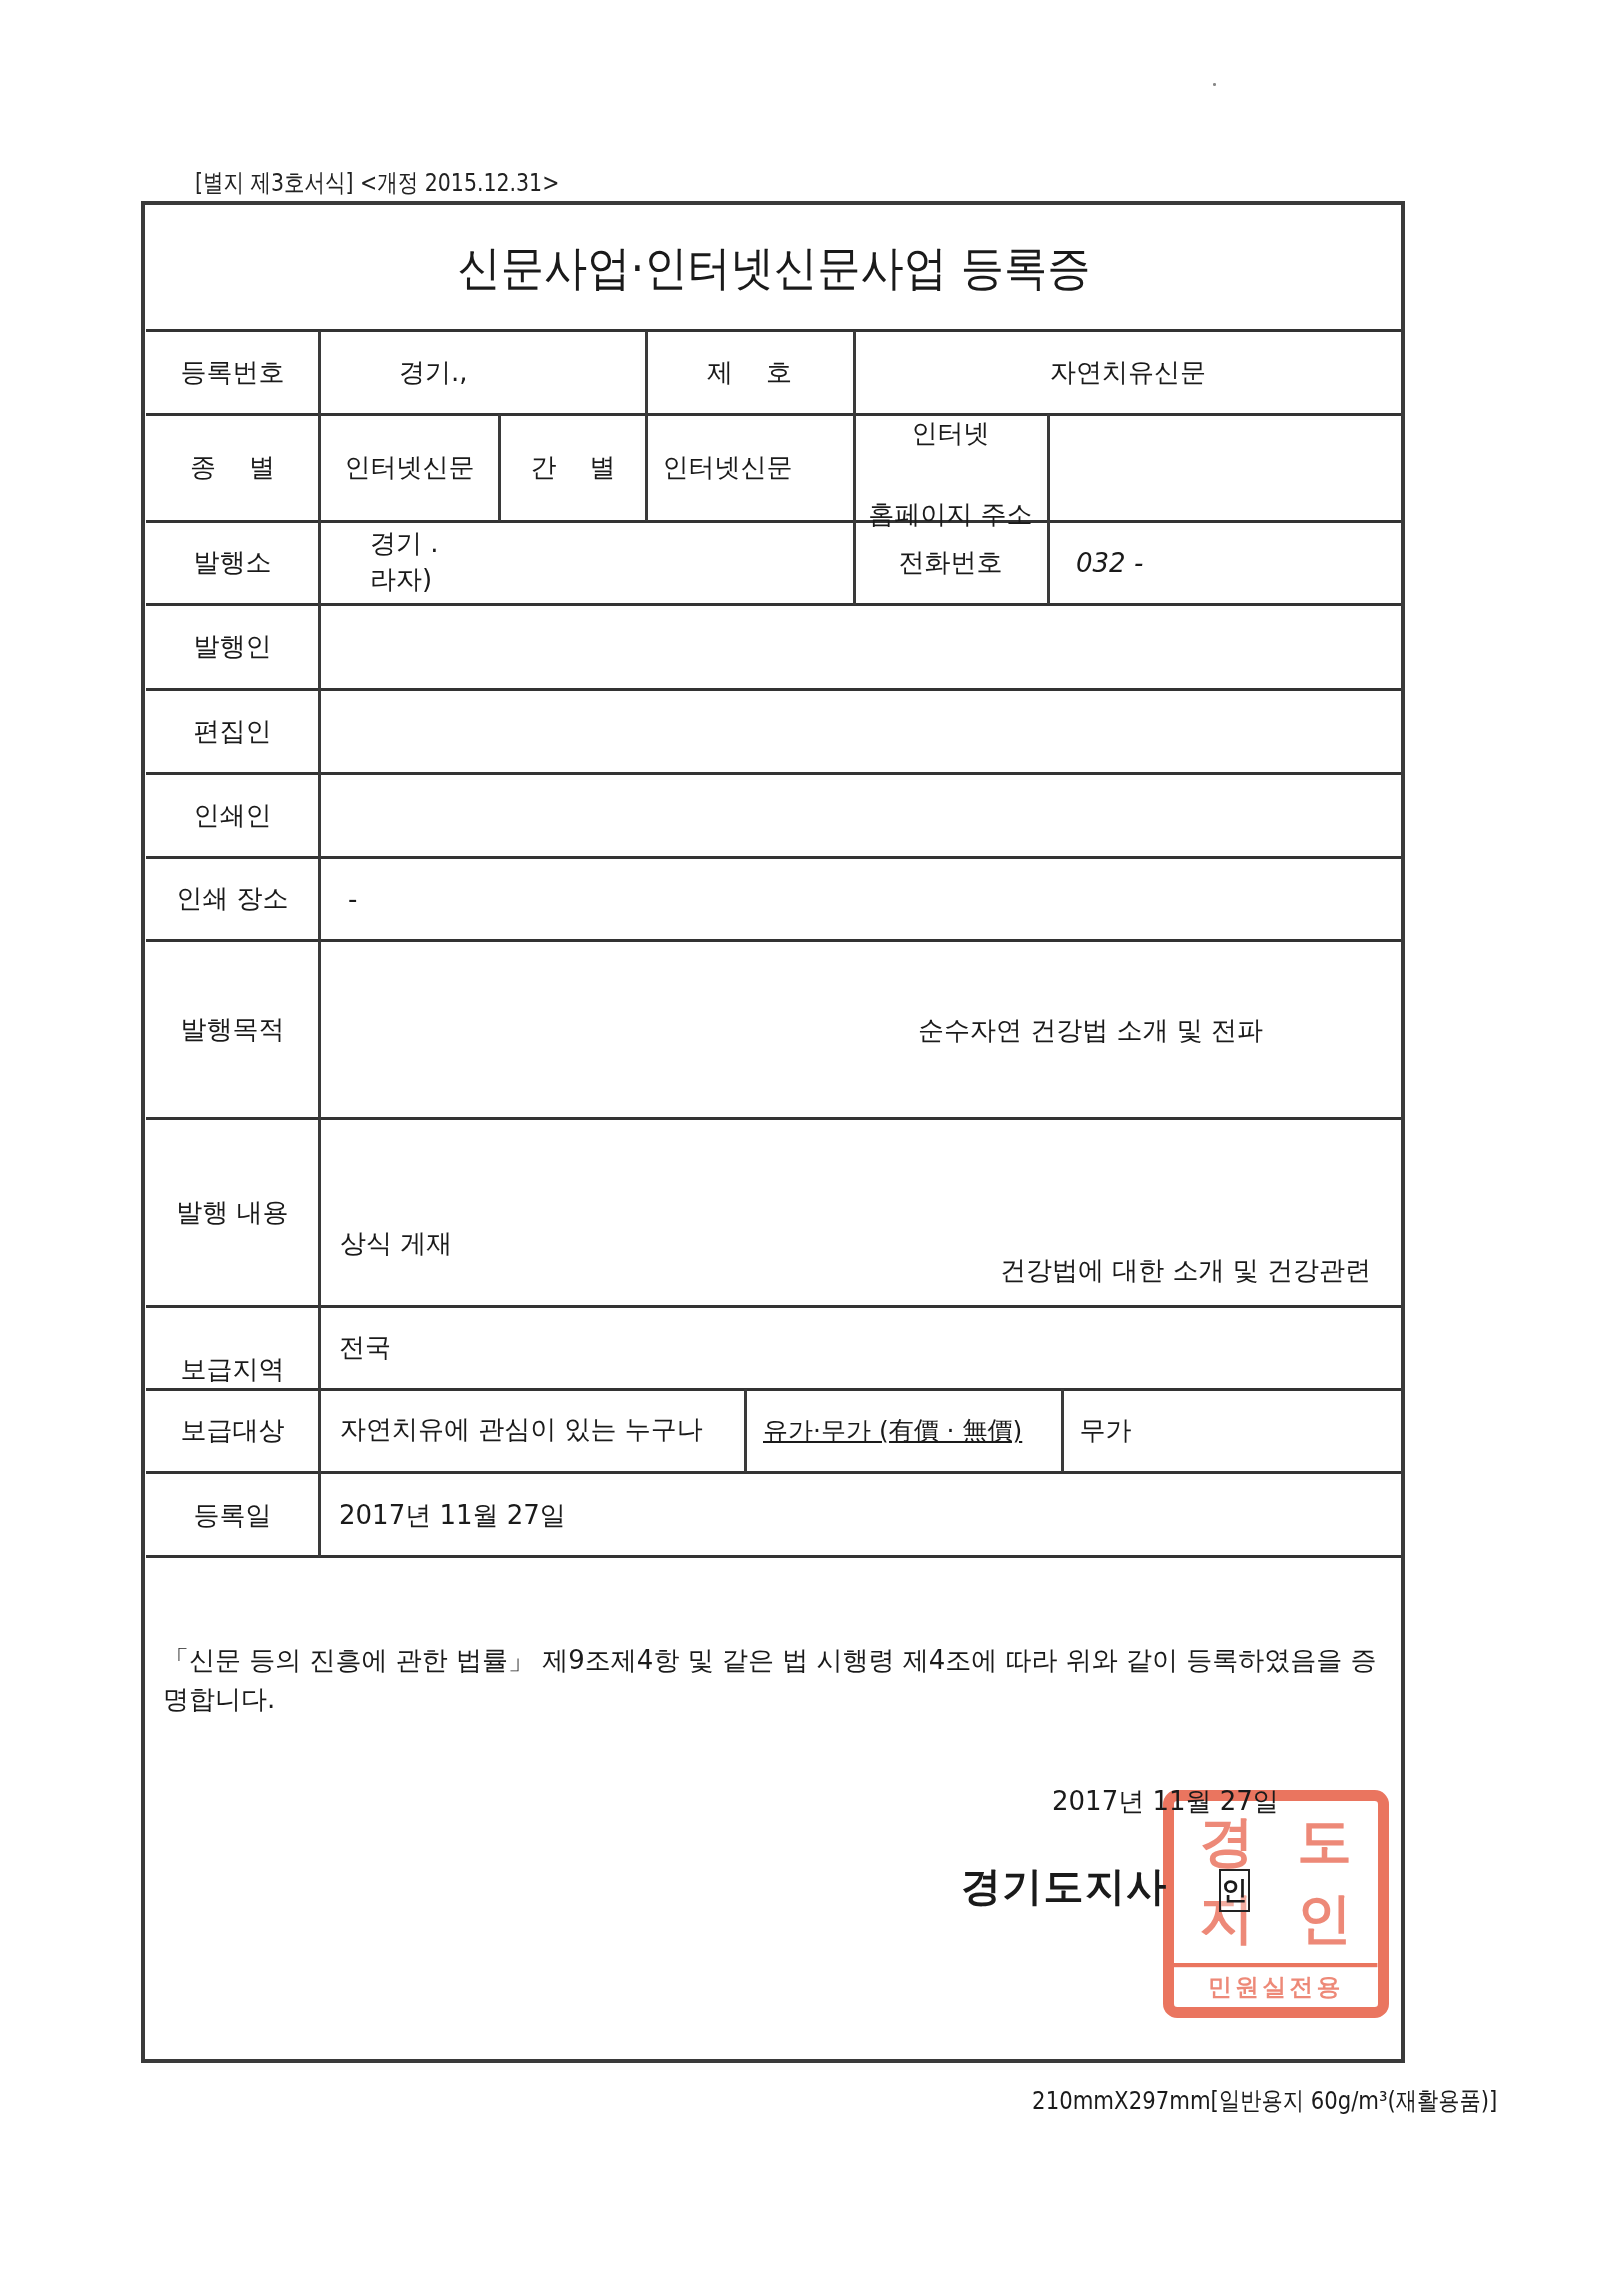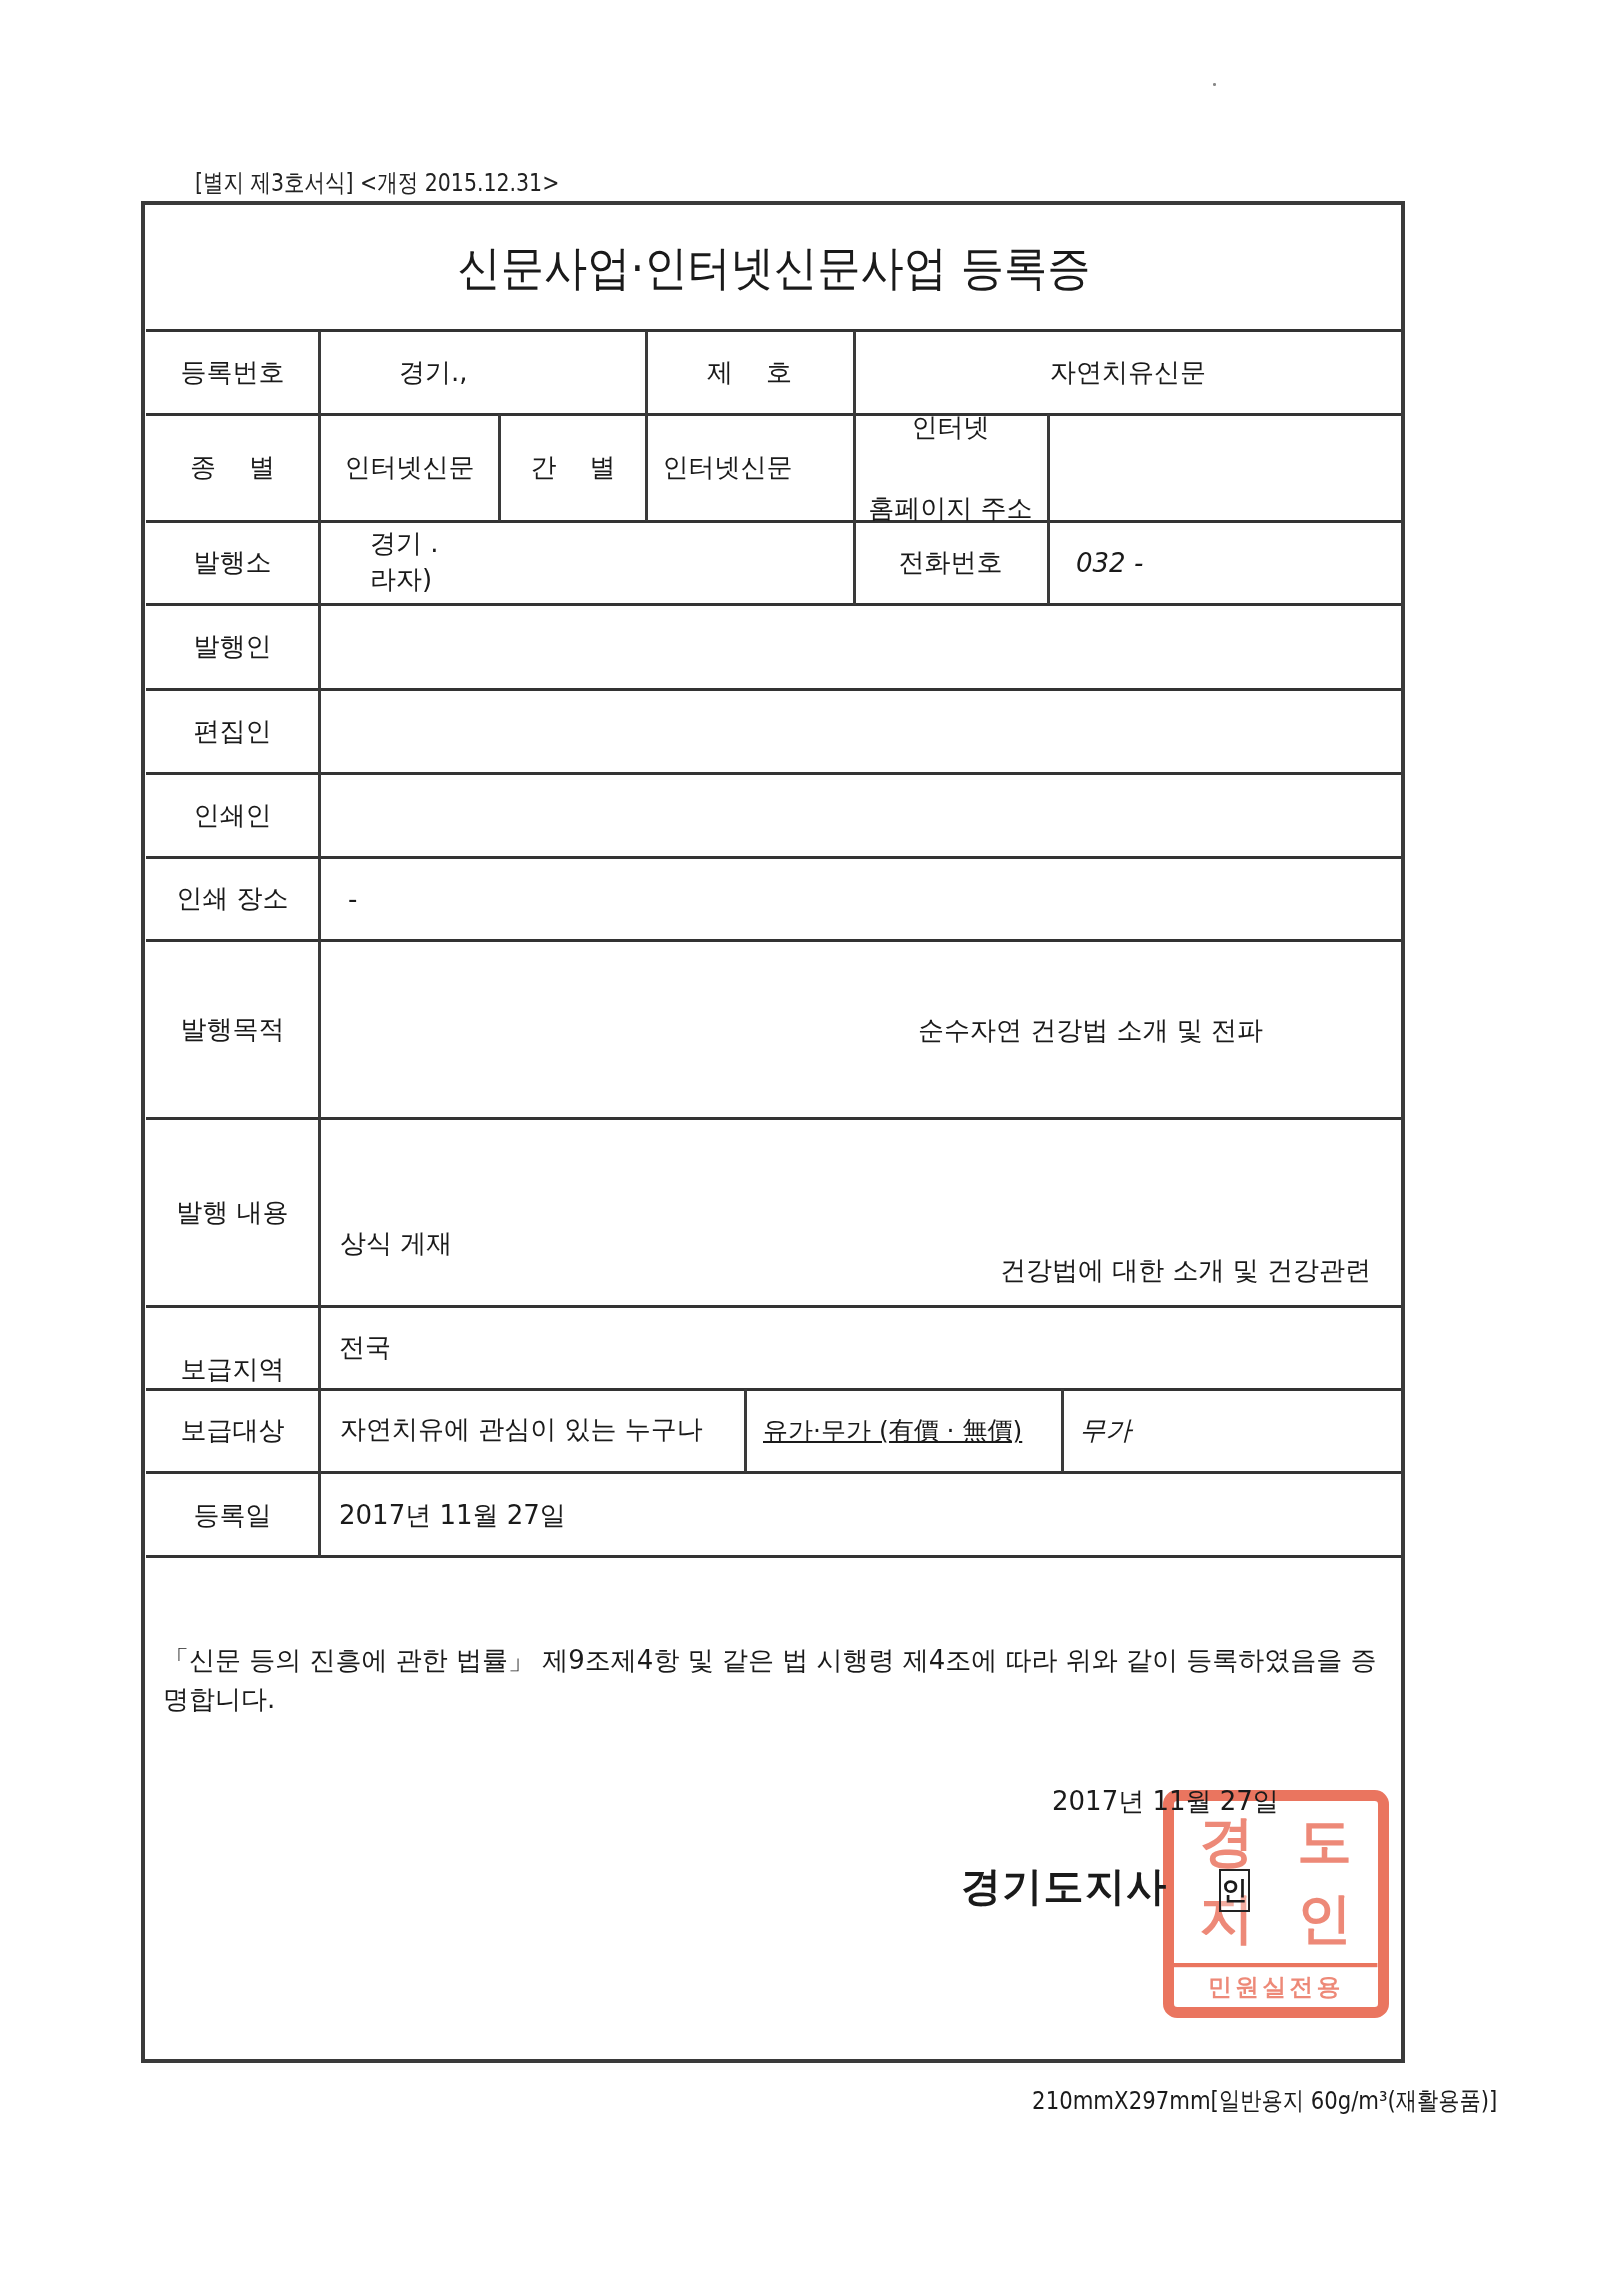--- a/index.html
+++ b/index.html
@@ -73,21 +73,21 @@
 
 <div class="cell center label" style="left:146px; top:331px; width:173px; height:83px;">등록번호</div>
 <div class="cell center val" style="left:321px; top:331px; width:324px; height:83px; justify-content:flex-start; padding-left:78px;">경기.,</div>
 <div class="cell center label" style="left:647px; top:331px; width:205px; height:83px; white-space:pre;">제    호</div>
 <div class="cell center val" style="left:855px; top:331px; width:546px; height:83px;">자연치유신문</div>
 
 <div class="cell center label" style="left:146px; top:414px; width:173px; height:107px; white-space:pre;">종    별</div>
 <div class="cell center val" style="left:321px; top:414px; width:177px; height:107px;">인터넷신문</div>
 <div class="cell center label" style="left:501px; top:414px; width:144px; height:107px; white-space:pre;">간    별</div>
 <div class="cell val" style="left:647px; top:414px; width:205px; height:107px; padding-left:15.6px;">인터넷신문</div>
-<div class="cell center label" style="left:855px; top:414px; width:191px; height:107px; flex-direction:column; justify-content:center; line-height:38px;gap:43px;">
+<div class="cell center label" style="left:855px; top:414px; width:191px; height:107px; flex-direction:column; justify-content:flex-start; line-height:38px;gap:43px;">
   <span>인터넷</span>
   <span>홈페이지 주소</span>
 </div>
 <div class="cell val" style="left:1049px; top:414px; width:352px; height:107px;"></div>
 
 <div class="cell center label" style="left:146px; top:521px; width:173px; height:83px;">발행소</div>
 <div class="abs val" style="left:322px; top:525px; width:528px; line-height:36px;padding-left:48px;">
   <div>경기 .</div>
   <div>라자)</div>
 </div>
@@ -112,21 +112,21 @@
 <div class="cell center label" style="left:146px; top:1118px; width:173px; height:188px;">발행 내용</div>
 <div class="abs val" style="left:1000px; top:1253px; white-space:nowrap;">건강법에 대한 소개 및 건강관련</div>
 <div class="abs val" style="left:340px; top:1226px; white-space:nowrap;">상식 게재</div>
 
 <div class="cell center label" style="left:146px; top:1306px; width:173px; height:83px;margin-top:22px;">보급지역</div>
 <div class="cell val" style="left:321px; top:1306px; width:1080px; height:83px; padding-left:18px;">전국</div>
 
 <div class="cell center label" style="left:146px; top:1389px; width:173px; height:83px;text-align:right;">보급대상</div>
 <div class="abs val" style="left:340px; top:1412px; white-space:nowrap;">자연치유에 관심이 있는 누구나</div>
 <div class="cell val" style="left:746px; top:1389px; width:315px; height:83px; padding-left:17px; white-space:nowrap; font-size:25px;text-decoration:underline;">유가·무가 (有價 · 無價)</div>
-<div class="cell val" style="left:1064px; top:1389px; width:337px; height:83px; padding-left:15.6px;font-style:italic;">무가</div>
+<div class="cell val" style="left:1064px; top:1389px; width:337px; height:83px; padding-left:15.6px;">무가</div>
 
 <div class="cell center label" style="left:146px; top:1473px; width:173px; height:84px;">등록일</div>
 <div class="cell val" style="left:321px; top:1473px; width:1080px; height:84px; padding-left:18px;">2017년 11월 27일</div>
 
 <div class="abs cert" style="left:163px; top:1641px; width:1224px;">「신문 등의 진흥에 관한 법률」 제9조제4항 및 같은 법 시행령 제4조에 따라 위와 같이 등록하였음을 증명합니다.</div>
 
 <div class="abs stamp" style="left:1163px; top:1790px; width:226px; height:228px;">
   <div class="stamp-inner" style="transform: scale(0.6); transform-origin: top left; width:339px; height:342px;">
     <div class="stamp-main">
       <span>경</span>

